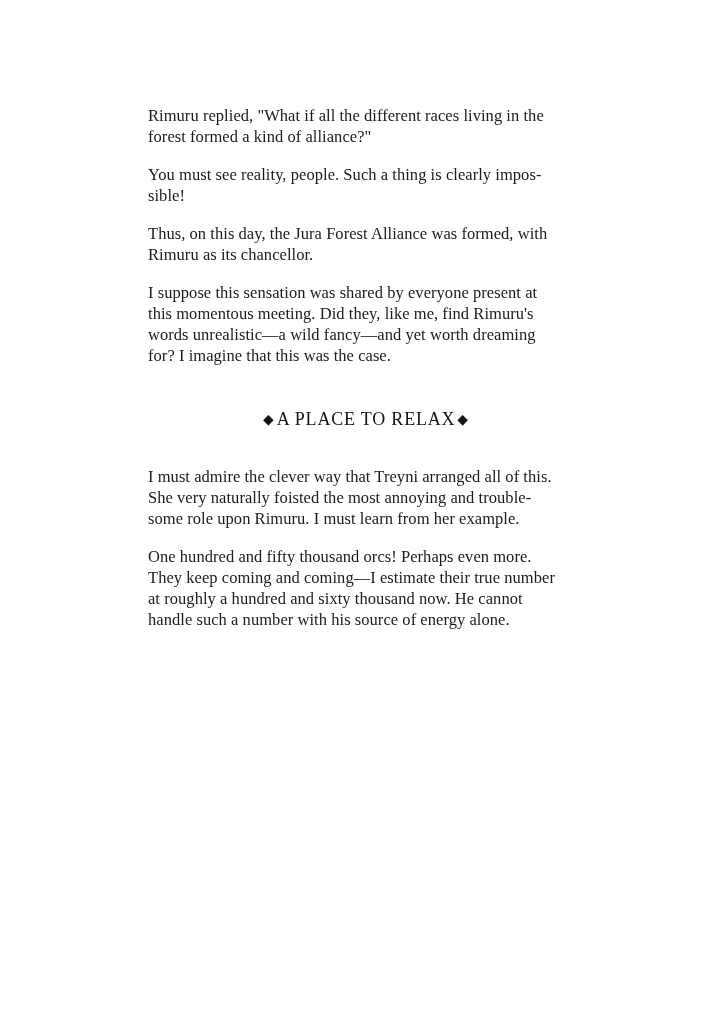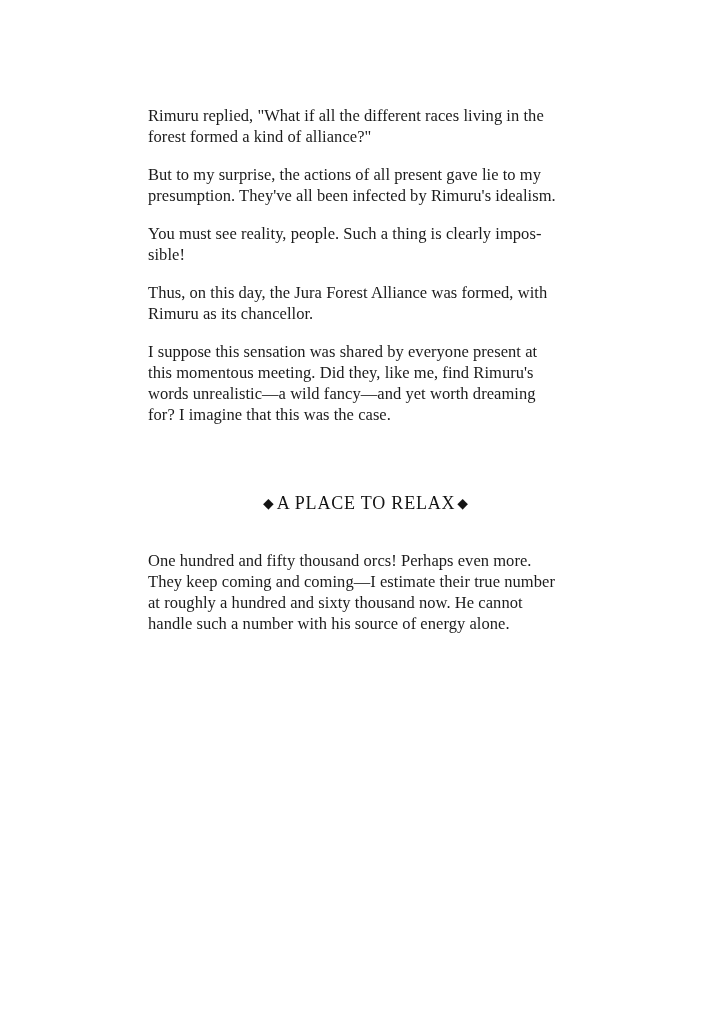--- a/index.html
+++ b/index.html
@@ -23,21 +23,21 @@
     width: 436px;
   }
   .para {
     margin: 0 0 17px 0;
     font-size: 16.5px;
     line-height: 21px;
     white-space: pre;          
     letter-spacing: 0.05px;
   }
   .heading {
-    margin: 67px 0 36px 0;
+    margin: 42px 0 36px 0;
     text-align: center;
     font-size: 18px;
     font-weight: normal;
     line-height: 22px;
     letter-spacing: 0.8px;
     color: #141414;
   }
   .heading .diamond {
     font-size: 14px;
     vertical-align: 1px;
@@ -46,32 +46,33 @@
   }
 </style>
 </head>
 <body>
 
 <div class="page">
   <div class="text-column">
 
     <p class="para">Rimuru replied, "What if all the different races living in the
 forest formed a kind of alliance?"</p>
-    <p class="para">But to my surprise, the actions of all present gave lie to my
-presumption. They've all been infected by Rimuru's idealism.</p>
     <p class="para">You must see reality, people. Such a thing is clearly impos-
 sible!</p>
     <p class="para">Thus, on this day, the Jura Forest Alliance was formed, with
 Rimuru as its chancellor.</p>
     <p class="para">I suppose this sensation was shared by everyone present at
 this momentous meeting. Did they, like me, find Rimuru's
 words unrealistic—a wild fancy—and yet worth dreaming
 for? I imagine that this was the case.</p>
 
     <h2 class="heading"><span class="diamond">◆</span><span>A PLACE TO RELAX</span><span class="diamond">◆</span></h2>
 
+    <p class="para">I must admire the clever way that Treyni arranged all of this.
+She very naturally foisted the most annoying and trouble-
+some role upon Rimuru. I must learn from her example.</p>
     <p class="para">One hundred and fifty thousand orcs! Perhaps even more.
 They keep coming and coming—I estimate their true number
 at roughly a hundred and sixty thousand now. He cannot
 handle such a number with his source of energy alone.</p>
 
   </div>
 </div>
 
 </body></html>

